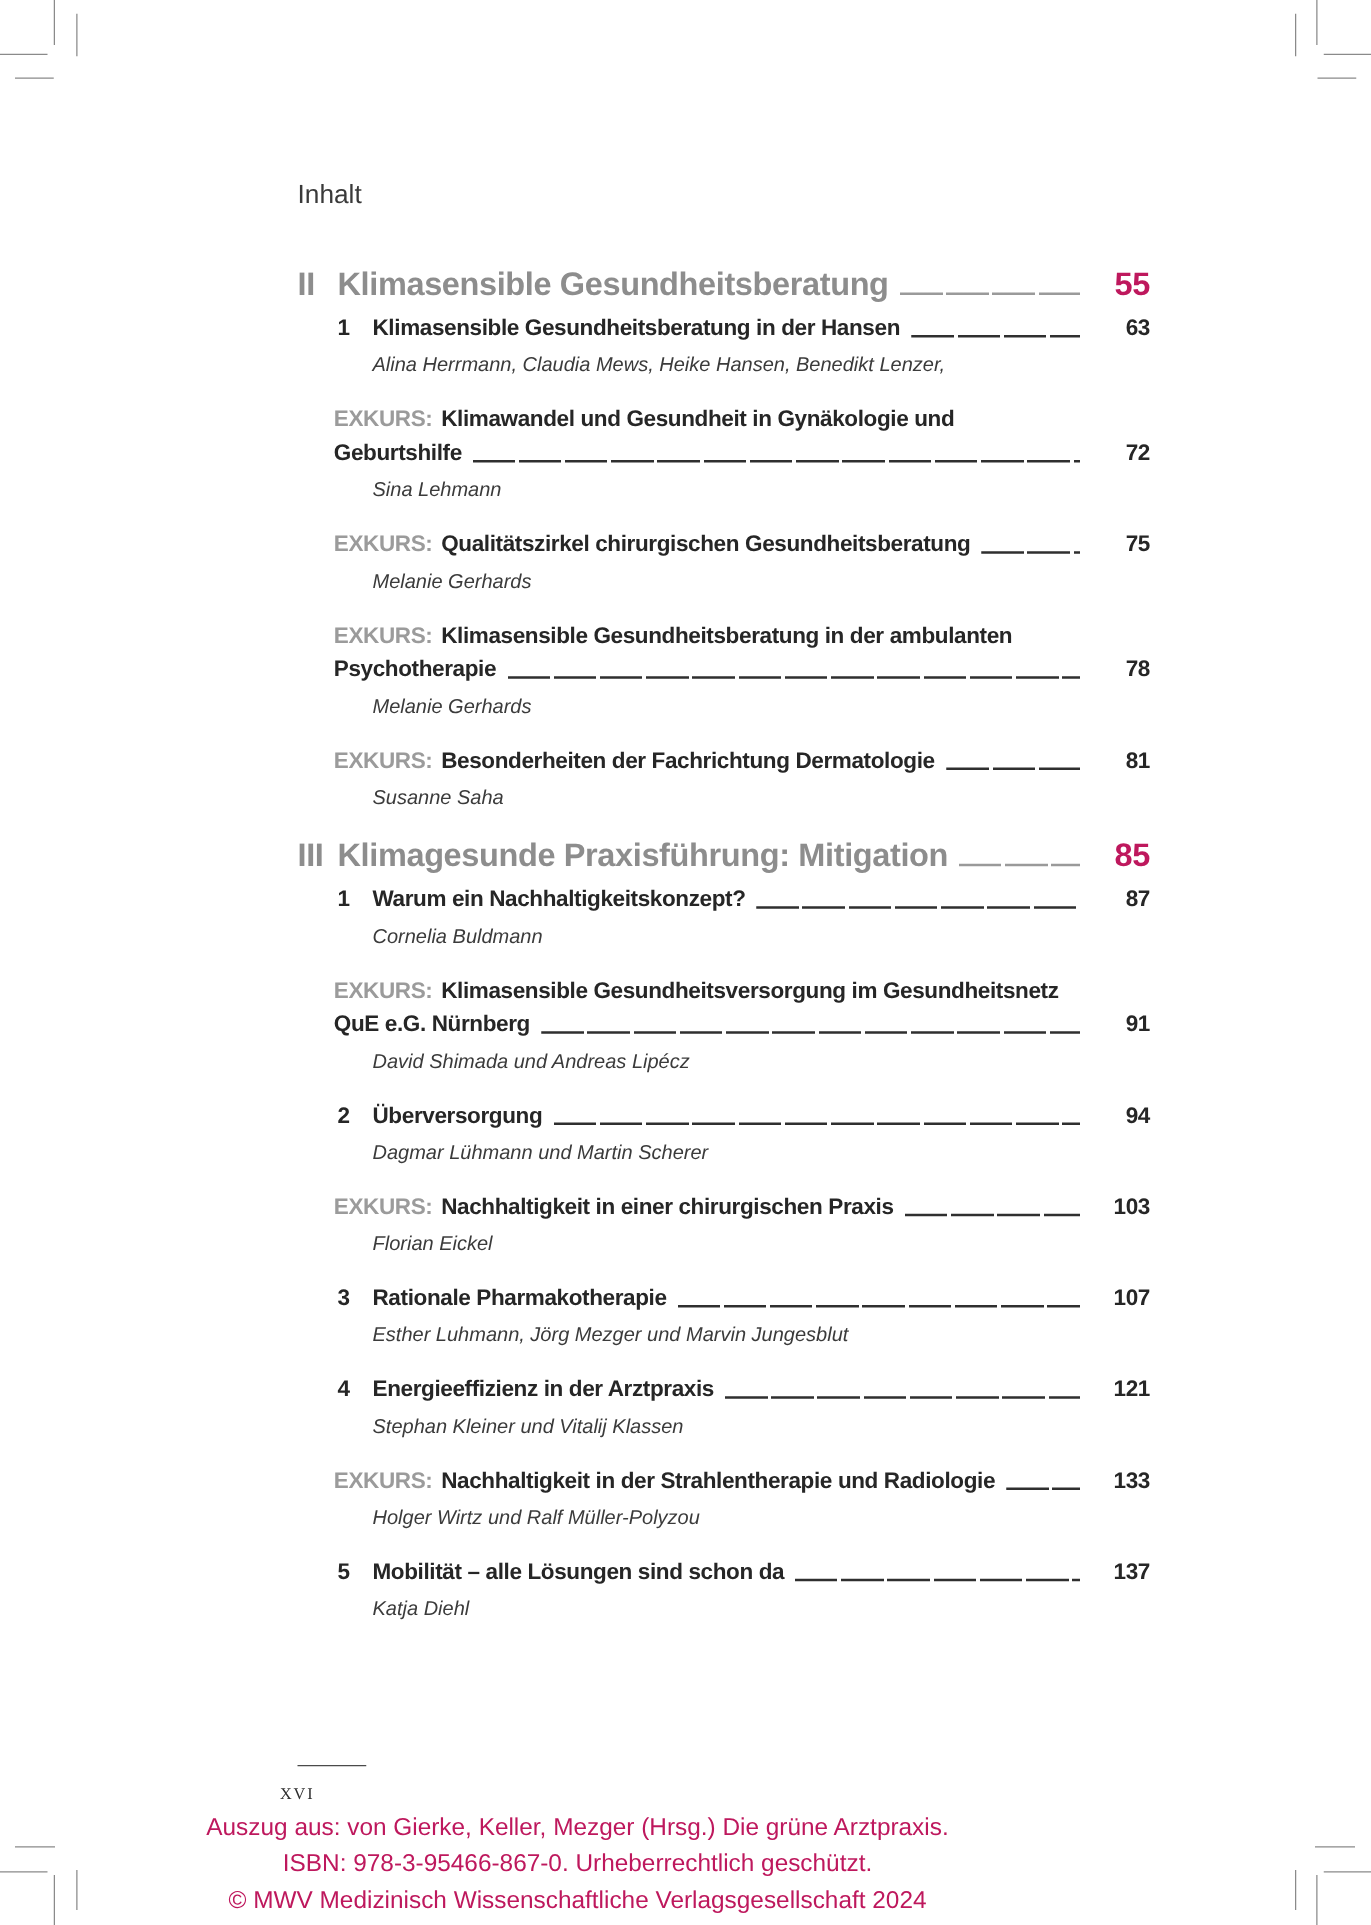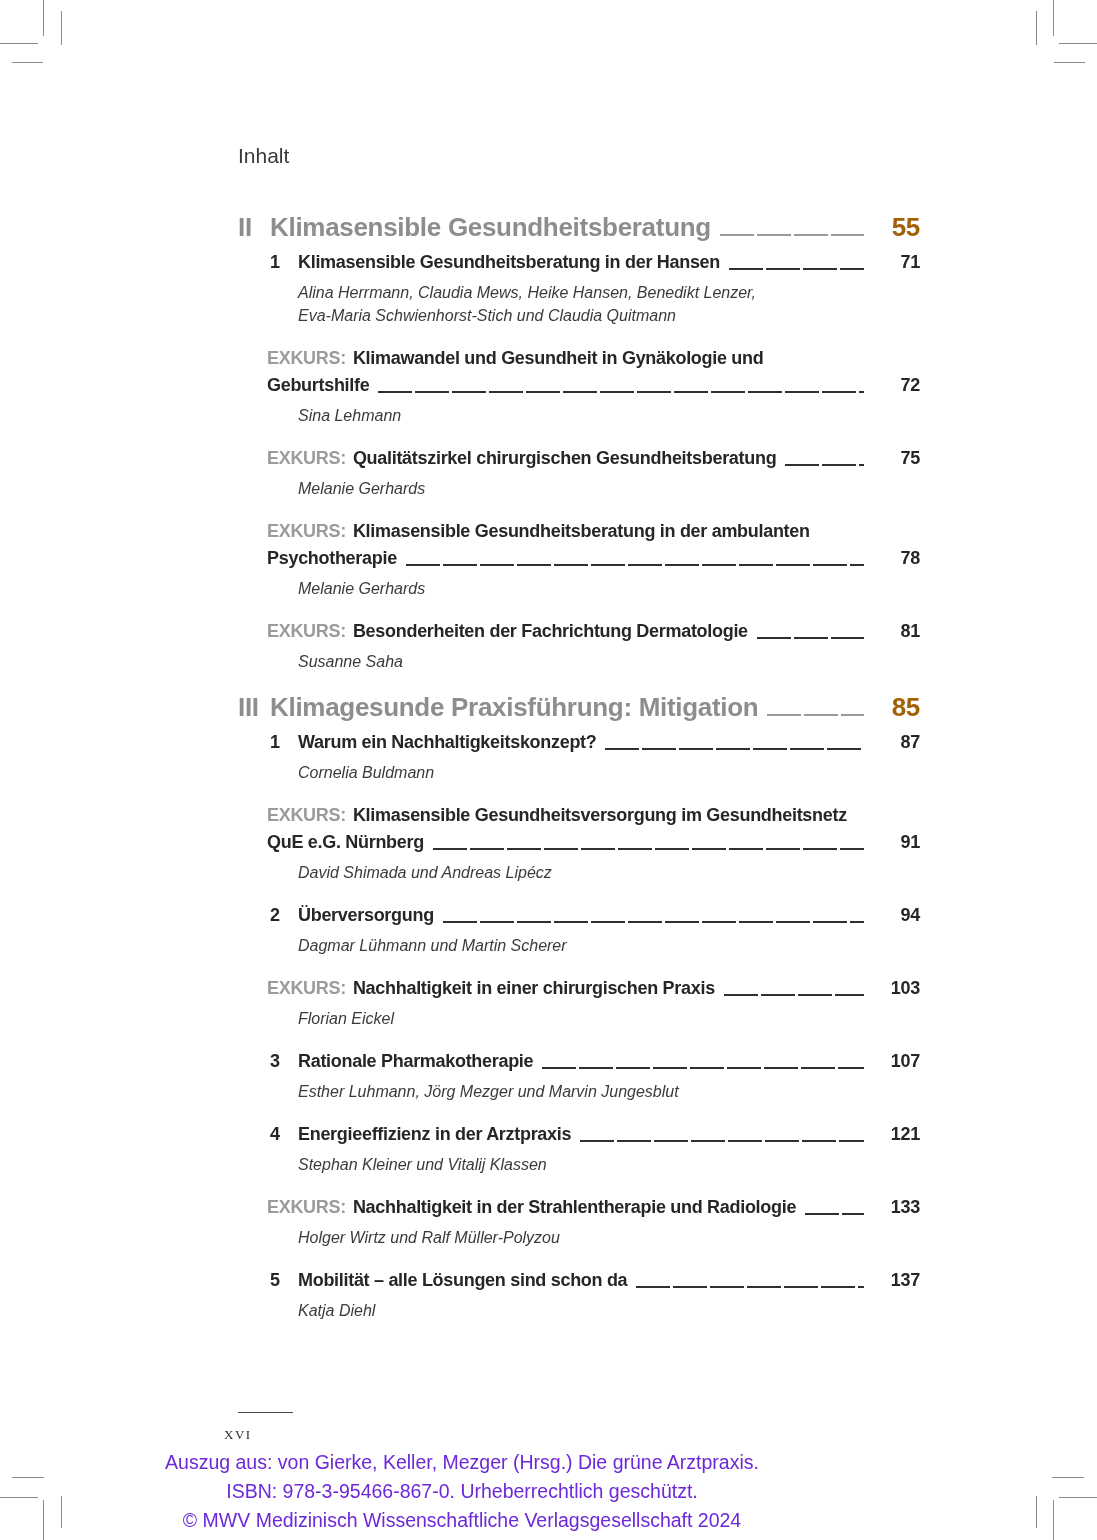--- a/index.html
+++ b/index.html
@@ -26,21 +26,21 @@
     line-height:22px;
     margin-bottom:46px;
   }
 
   
   .row { display:flex; align-items:baseline; line-height:27px; }
   .txt { white-space:nowrap; }
 
   .section-row { color:#8d8d8d; font-size:26px; font-weight:700; letter-spacing:-0.3px; line-height:29px; margin-bottom:7px; }
   .section-row .num { display:inline-block; width:32px; flex:0 0 32px; }
-  .section-row .pnum { color:#a16207; }
+  .section-row .pnum { color:#be185d; }
   .section-row .leader { background:repeating-linear-gradient(90deg,#9a9a9a 0 34px, rgba(0,0,0,0) 34px 37px); }
 
   .entry { margin-bottom:18px; }
   .section-block { margin-bottom:20px; }
 
   .chapter-row, .exkurs-row {
     color:#262626; font-size:18px; font-weight:700; letter-spacing:-0.3px;
   }
   .chapter-row { margin-left:32px; }
   .chapter-row .num { display:inline-block; width:28px; flex:0 0 28px; font-weight:700; }
@@ -67,21 +67,21 @@
     width:55px; height:1px; background:#4a4a4a;
   }
   .folio {
     position:absolute; left:224px; top:1423px;
     font-family:"Liberation Serif", serif;
     font-variant:small-caps; letter-spacing:1.5px;
     font-size:18px; color:#2e2e2e;
   }
   .imprint {
     position:absolute; left:0; top:1448px; width:924px;
-    text-align:center; color:#6d28d9;
+    text-align:center; color:#be185d;
     font-size:19.5px; line-height:29px;
   }
 </style>
 </head>
 <body>
 
 <div class="page">
 
   <div class="crop" style="left:43px;top:0;width:1px;height:36px;"></div>
   <div class="crop" style="left:61px;top:11px;width:1px;height:34px;"></div>
@@ -112,24 +112,23 @@
         <span class="txt">Klimasensible Gesundheitsberatung</span>
         <span class="leader"></span>
         <span class="pnum">55</span>
       </div>
 
       <div class="entry">
         <div class="row chapter-row">
           <span class="num">1</span>
           <span class="txt">Klimasensible Gesundheitsberatung in der Hansen</span>
           <span class="leader"></span>
-          <span class="pnum">71</span>
+          <span class="pnum">63</span>
         </div>
         <div class="authors">Alina Herrmann, Claudia Mews, Heike Hansen, Benedikt Lenzer,</div>
-        <div class="authors" style="margin-top:0;">Eva-Maria Schwienhorst-Stich und Claudia Quitmann</div>
       </div>
 
       <div class="entry">
         <div class="row exkurs-row">
           <span class="txt"><span class="prefix">EXKURS:</span><span>Klimawandel und Gesundheit in Gynäkologie und</span></span>
         </div>
         <div class="row exkurs-row">
           <span class="txt">Geburtshilfe</span>
           <span class="leader"></span>
           <span class="pnum">72</span>

